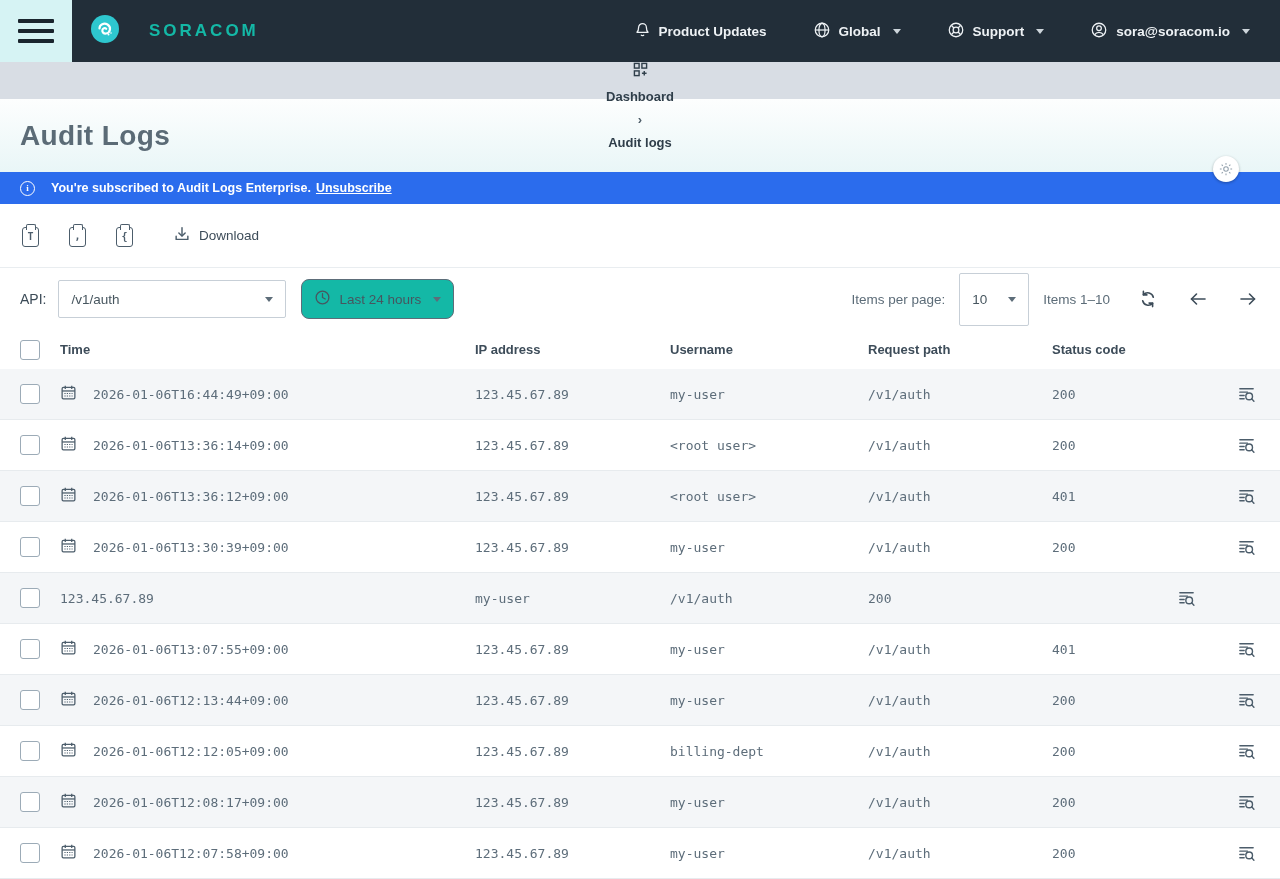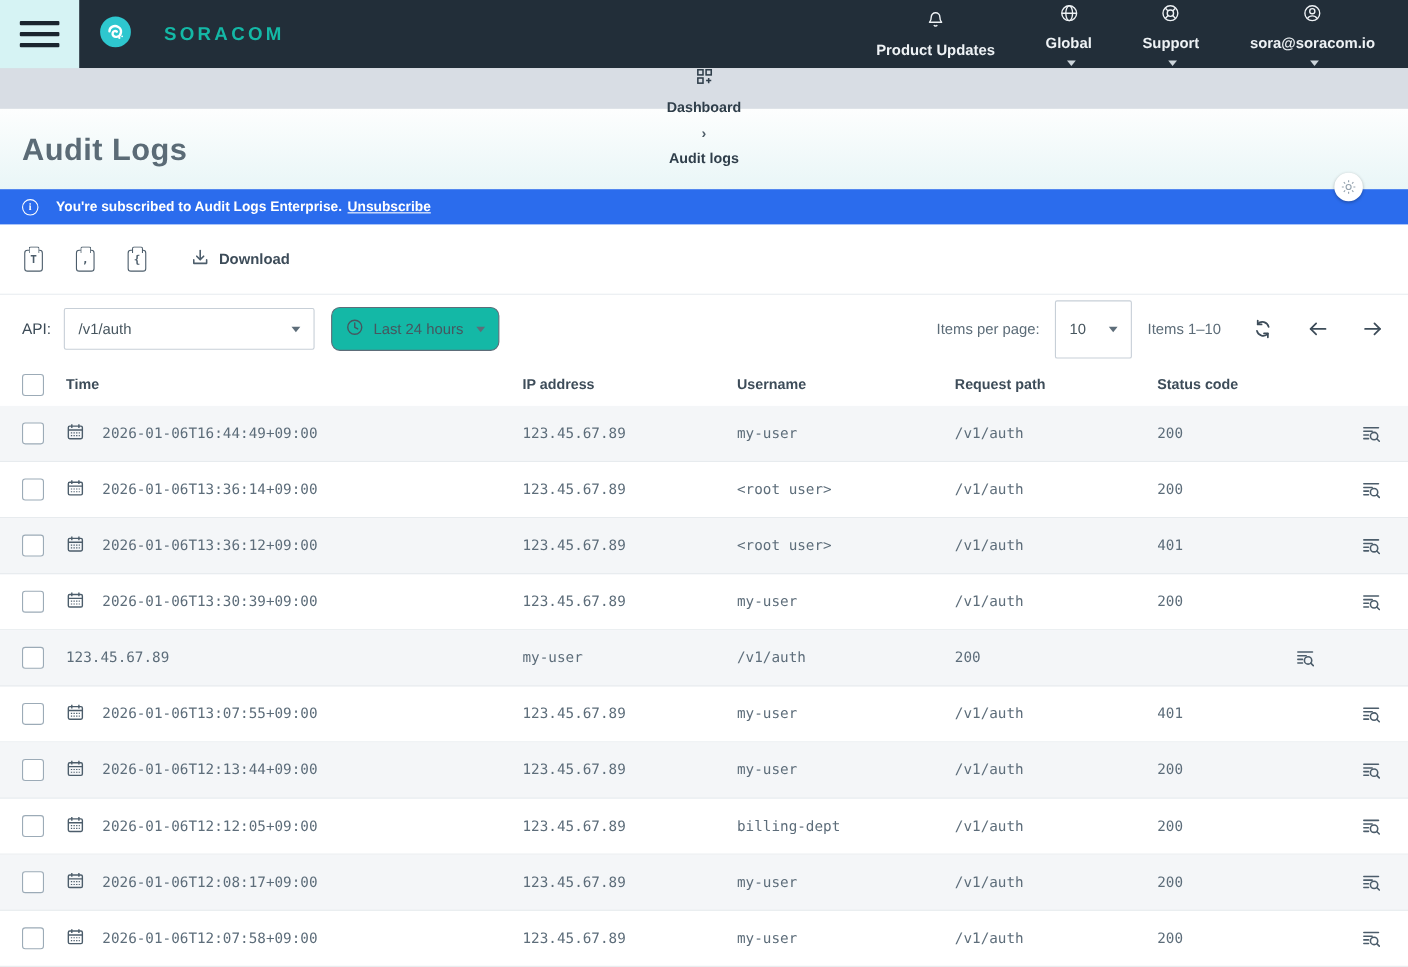--- a/index.html
+++ b/index.html
@@ -8,21 +8,21 @@
 
   
   .navbar { height:62px; background:#222e39; display:flex; align-items:center; }
   .hamburger { width:72px; height:62px; background:#d6f3f4; border:none; cursor:pointer;
     display:flex; flex-direction:column; justify-content:center; align-items:center; gap:6px; }
   .hamburger span { display:block; width:36px; height:4px; background:#1a252e; border-radius:1px; }
   .brand { display:flex; align-items:center; gap:10px; margin-left:18px; }
   .brand-name { color:#14b8a6; font-size:17px; font-weight:700; letter-spacing:3px;margin-left:19px; }
   .nav-right { margin-left:auto; display:flex; align-items:center; gap:46px; padding-right:30px; }
   .nav-item { display:flex; align-items:center; gap:8px; color:#eef2f5; font-size:13.5px;
-    font-weight:600; cursor:pointer; background:none; border:none;flex-direction:column; }
+    font-weight:600; cursor:pointer; background:none; border:none; }
   .nav-item svg { flex:0 0 auto; }
   .caret { width:0; height:0; border-left:4.5px solid transparent; border-right:4.5px solid transparent;
     border-top:5px solid #cdd5db; margin-left:4px; }
 
   
   .breadcrumb-bar { height:37px; background:#d8dde4; display:flex; align-items:center;
     padding:0 20px; gap:8px;flex-direction:column; }
   .crumb { font-size:13px; font-weight:700; color:#2f3e4a; }
   .crumb-sep { font-size:13px; font-weight:700; color:#4e5d68; padding:0 2px; }
   .toggle { margin-left:auto; width:46px; height:22px; border-radius:11px; background:#bfc9d2;
@@ -206,21 +206,21 @@
   <button class="clip-btn">
     <span class="clipboard">
       <span class="clip-glyph">,</span>
     </span>
   </button>
   <button class="clip-btn">
     <span class="clipboard">
       <span class="clip-glyph">{</span>
     </span>
   </button>
-  <button class="download-btn" style="margin-left:10px;font-weight:bold;">
+  <button class="download-btn" style="margin-left:10px;">
     <span>
       <svg width="18" height="18" viewBox="0 0 20 20" fill="none" stroke="#4c5d6b" stroke-width="1.6" stroke-linecap="round" stroke-linejoin="round">
         <path d="M10 3 v9"></path>
         <path d="M6.5 8.8 L10 12.3 L13.5 8.8"></path>
         <path d="M3.5 12.5 v3.5 h13 v-3.5"></path>
       </svg>
     </span>
     <span>Download</span>
   </button>
 </div>

